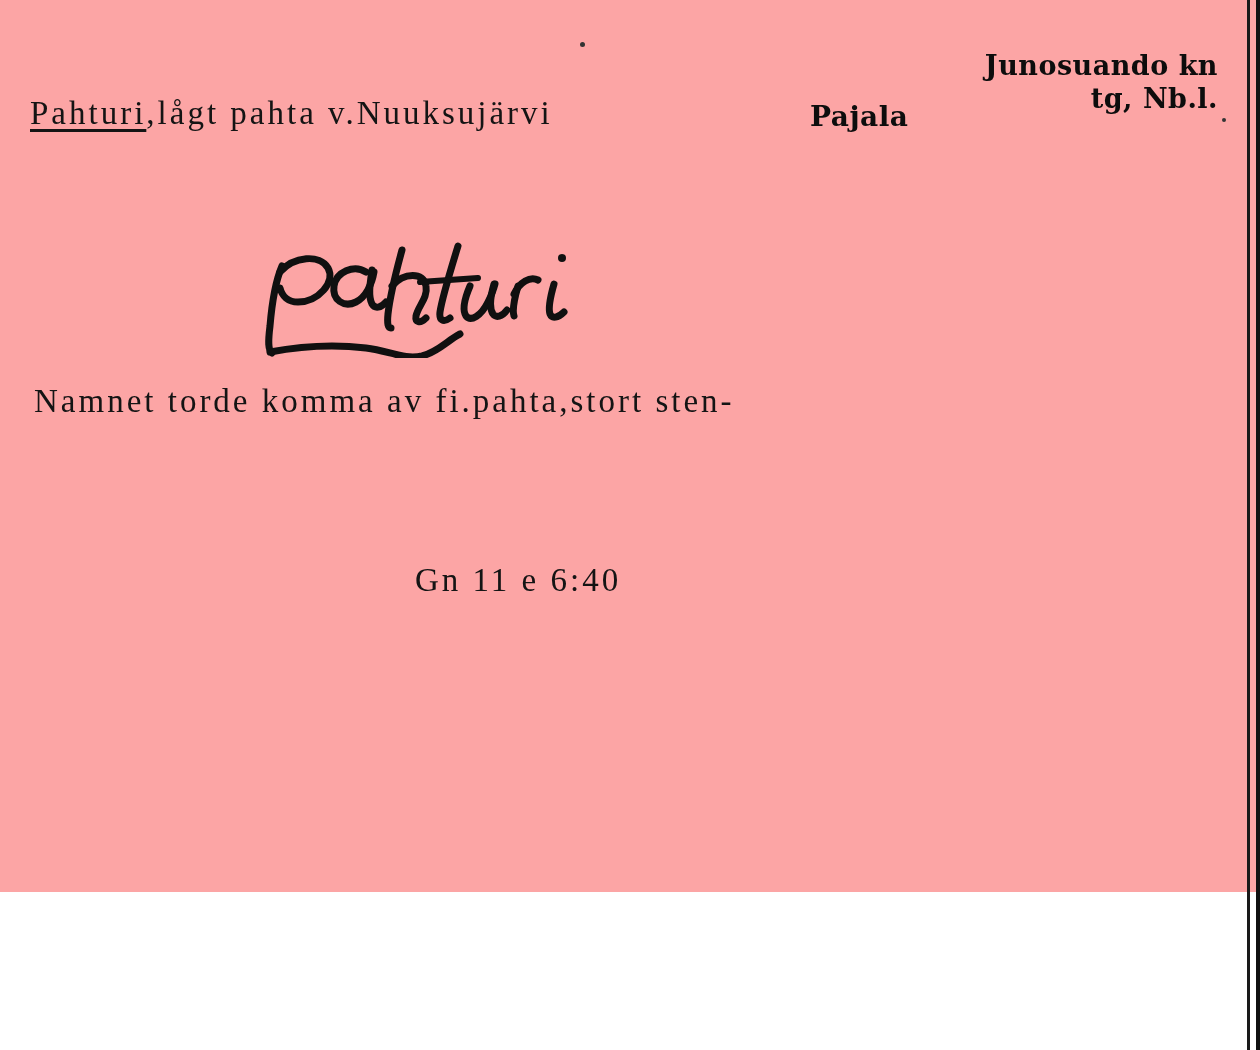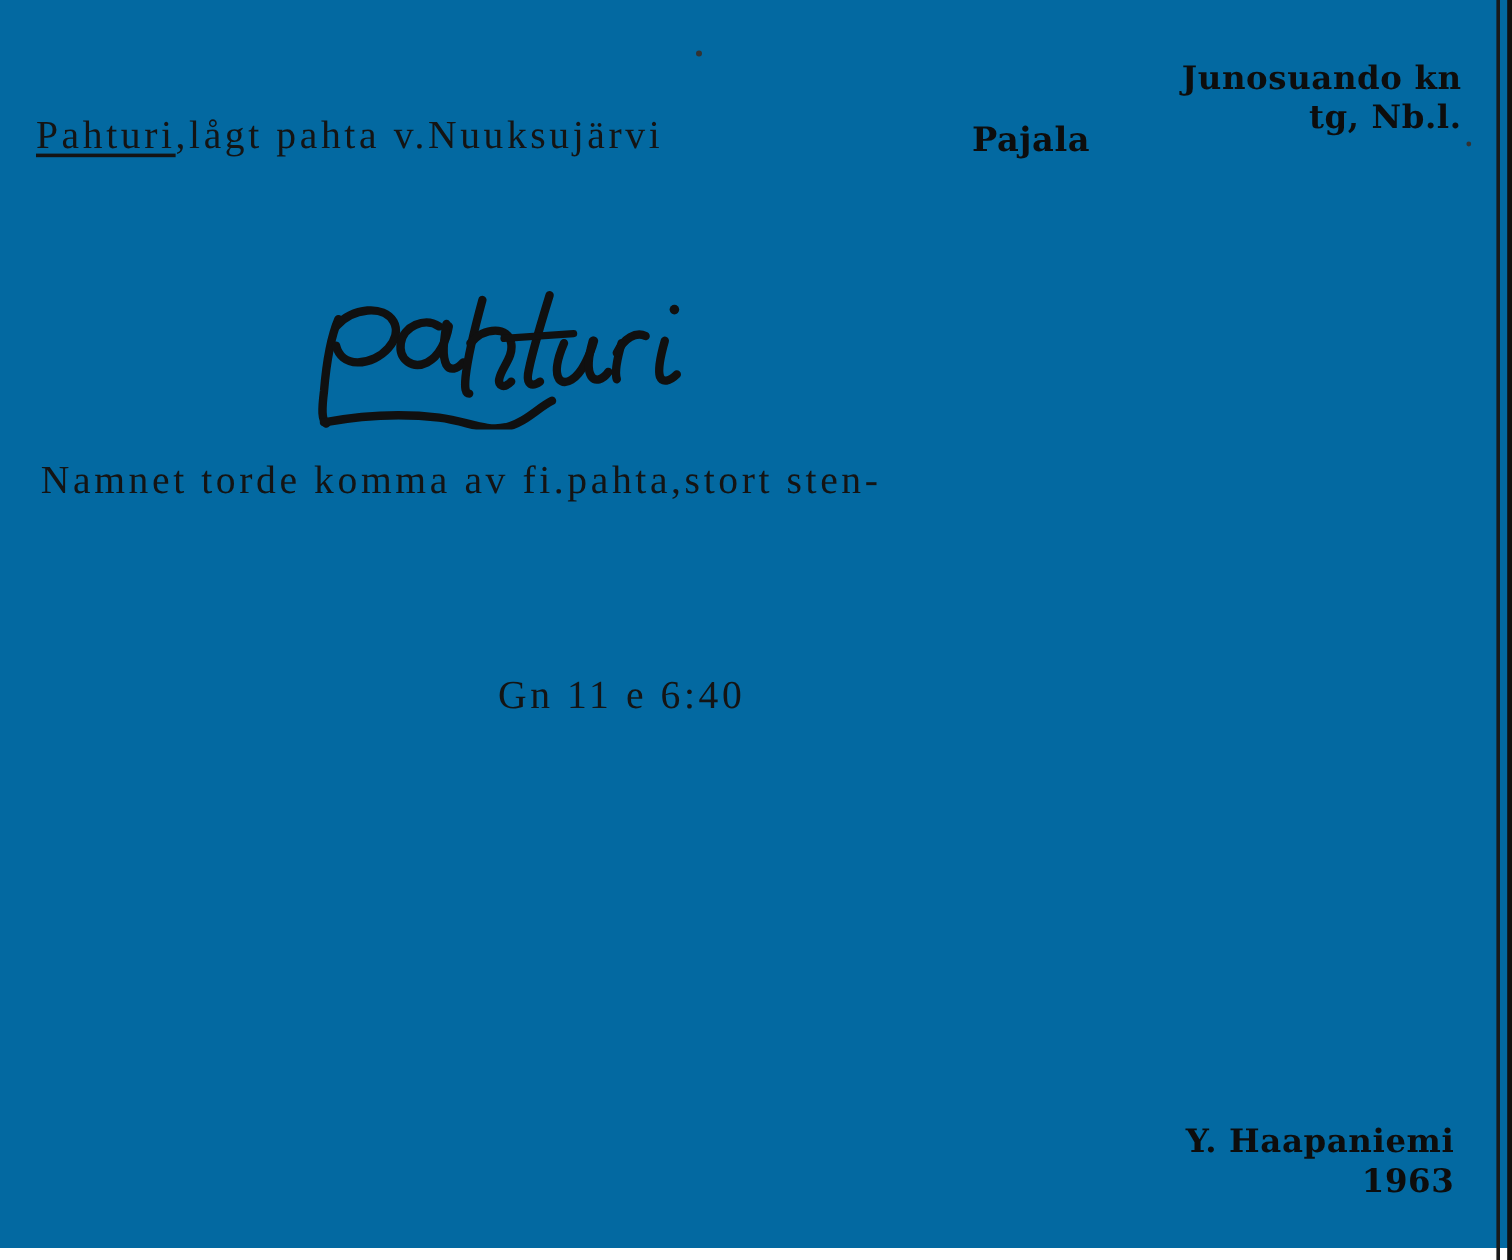--- a/index.html
+++ b/index.html
@@ -15,22 +15,22 @@
     color: #000000;
     overflow: hidden;
   }
 
   
   .card {
     position: absolute;
     left: 0;
     top: 0;
     width: 1260px;
-    height: 1040px;
-    background: #0369a1;
+    height: 892px;
+    background: #fca5a5;
   }
 
   
   .edge-rule {
     position: absolute;
     top: 0;
     left: 1247px;
     width: 3px;
     height: 1050px;
     background: #1a1a1a;
@@ -182,23 +182,19 @@
 
         <path d="M8 124 C40 118 70 116 104 120 C128 123 142 132 160 128 C176 124 186 112 198 106" stroke-width="7"></path>
       </g>
     </svg>
   </div>
 
   <div class="tw body-line-1">Namnet torde komma av fi.pahta,stort sten-</div>
 
   <div class="tw mapref">Gn 11 e 6:40</div>
 
-  <div class="signature">
-    <div class="stamp sig-name">Y. Haapaniemi</div>
-    <div class="stamp sig-year">1963</div>
-  </div>
 
   <div class="speck" style="left:580px; top:42px; width:5px; height:5px;"></div>
   <div class="speck" style="left:1222px; top:118px; width:4px; height:4px;"></div>
 
   <div class="edge-rule"></div>
   <div class="edge-rule-2"></div>
 </div>
 
 </body></html>

